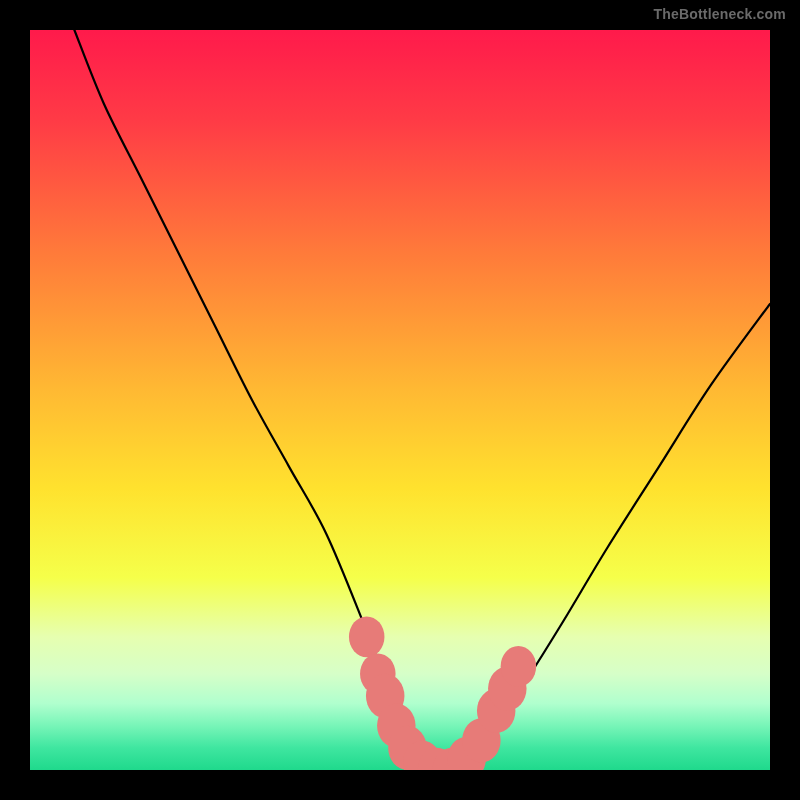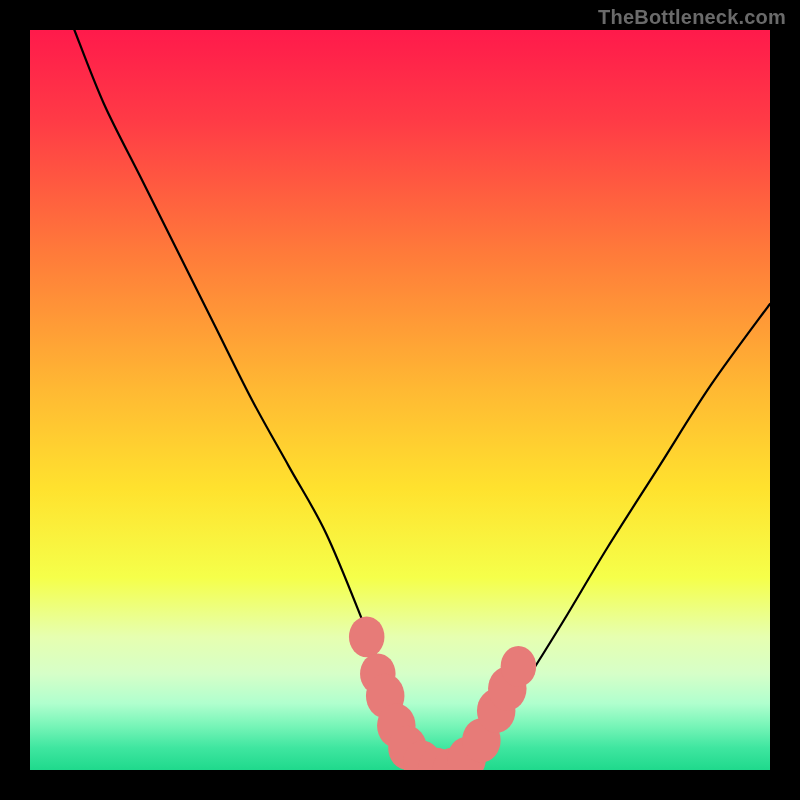--- a/index.html
+++ b/index.html
@@ -32,21 +32,21 @@
   .curve-svg {
     position: absolute;
     inset: 0;
     width: 100%;
     height: 100%;
   }
   .watermark {
     position: absolute;
     top: 6px;
     right: 14px;
-    font-size: 20px;
+    font-size: 14px;
     font-weight: 600;
     color: #6a6a6a;
     letter-spacing: 0.2px;
     user-select: none;
     text-align: center;
   }
 </style>
 </head>
 <body>
 

